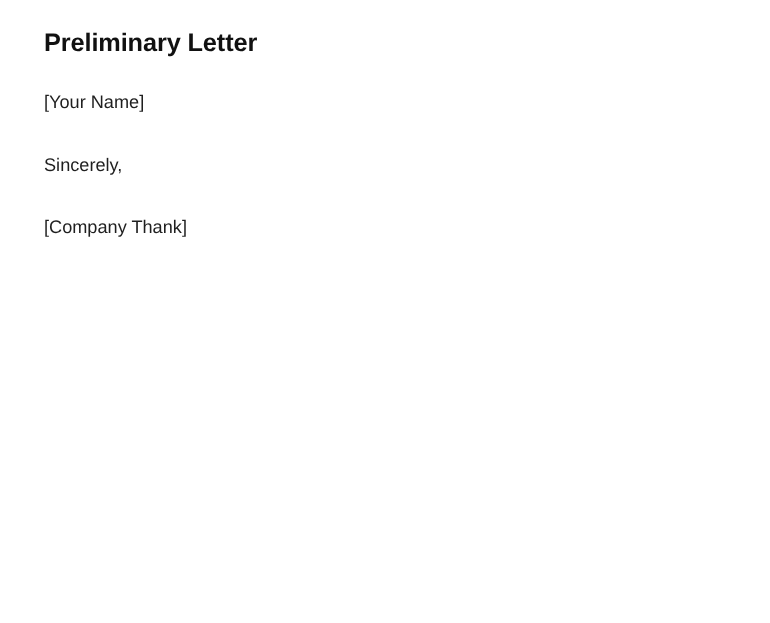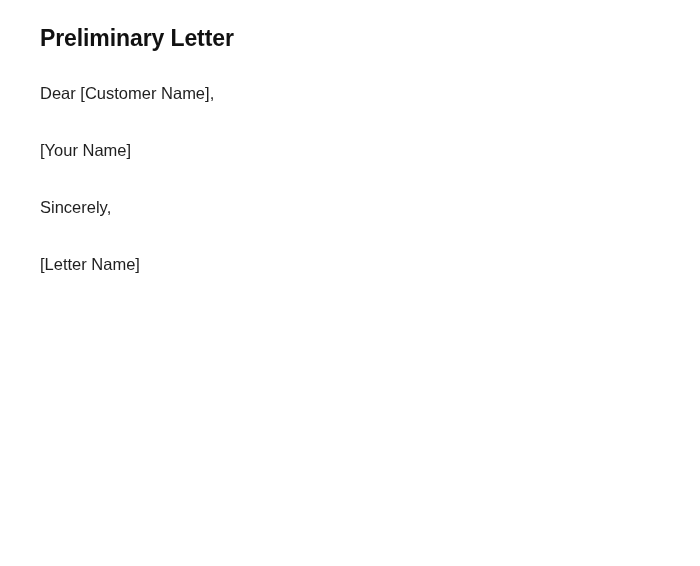--- a/index.html
+++ b/index.html
@@ -38,17 +38,16 @@
   }
   .para:last-child {
     margin-bottom: 0;
   }
 </style>
 </head>
 <body>
 
 <div class="page">
   <h1 class="doc-title">Preliminary Letter</h1>
-  <p class="para">Dear [Customer Name],</p>
   <p class="para">[Your Name]</p>
   <p class="para">Sincerely,</p>
-  <p class="para">[Letter Name]</p>
+  <p class="para">[Company Thank]</p>
 </div>
 
 </body></html>

